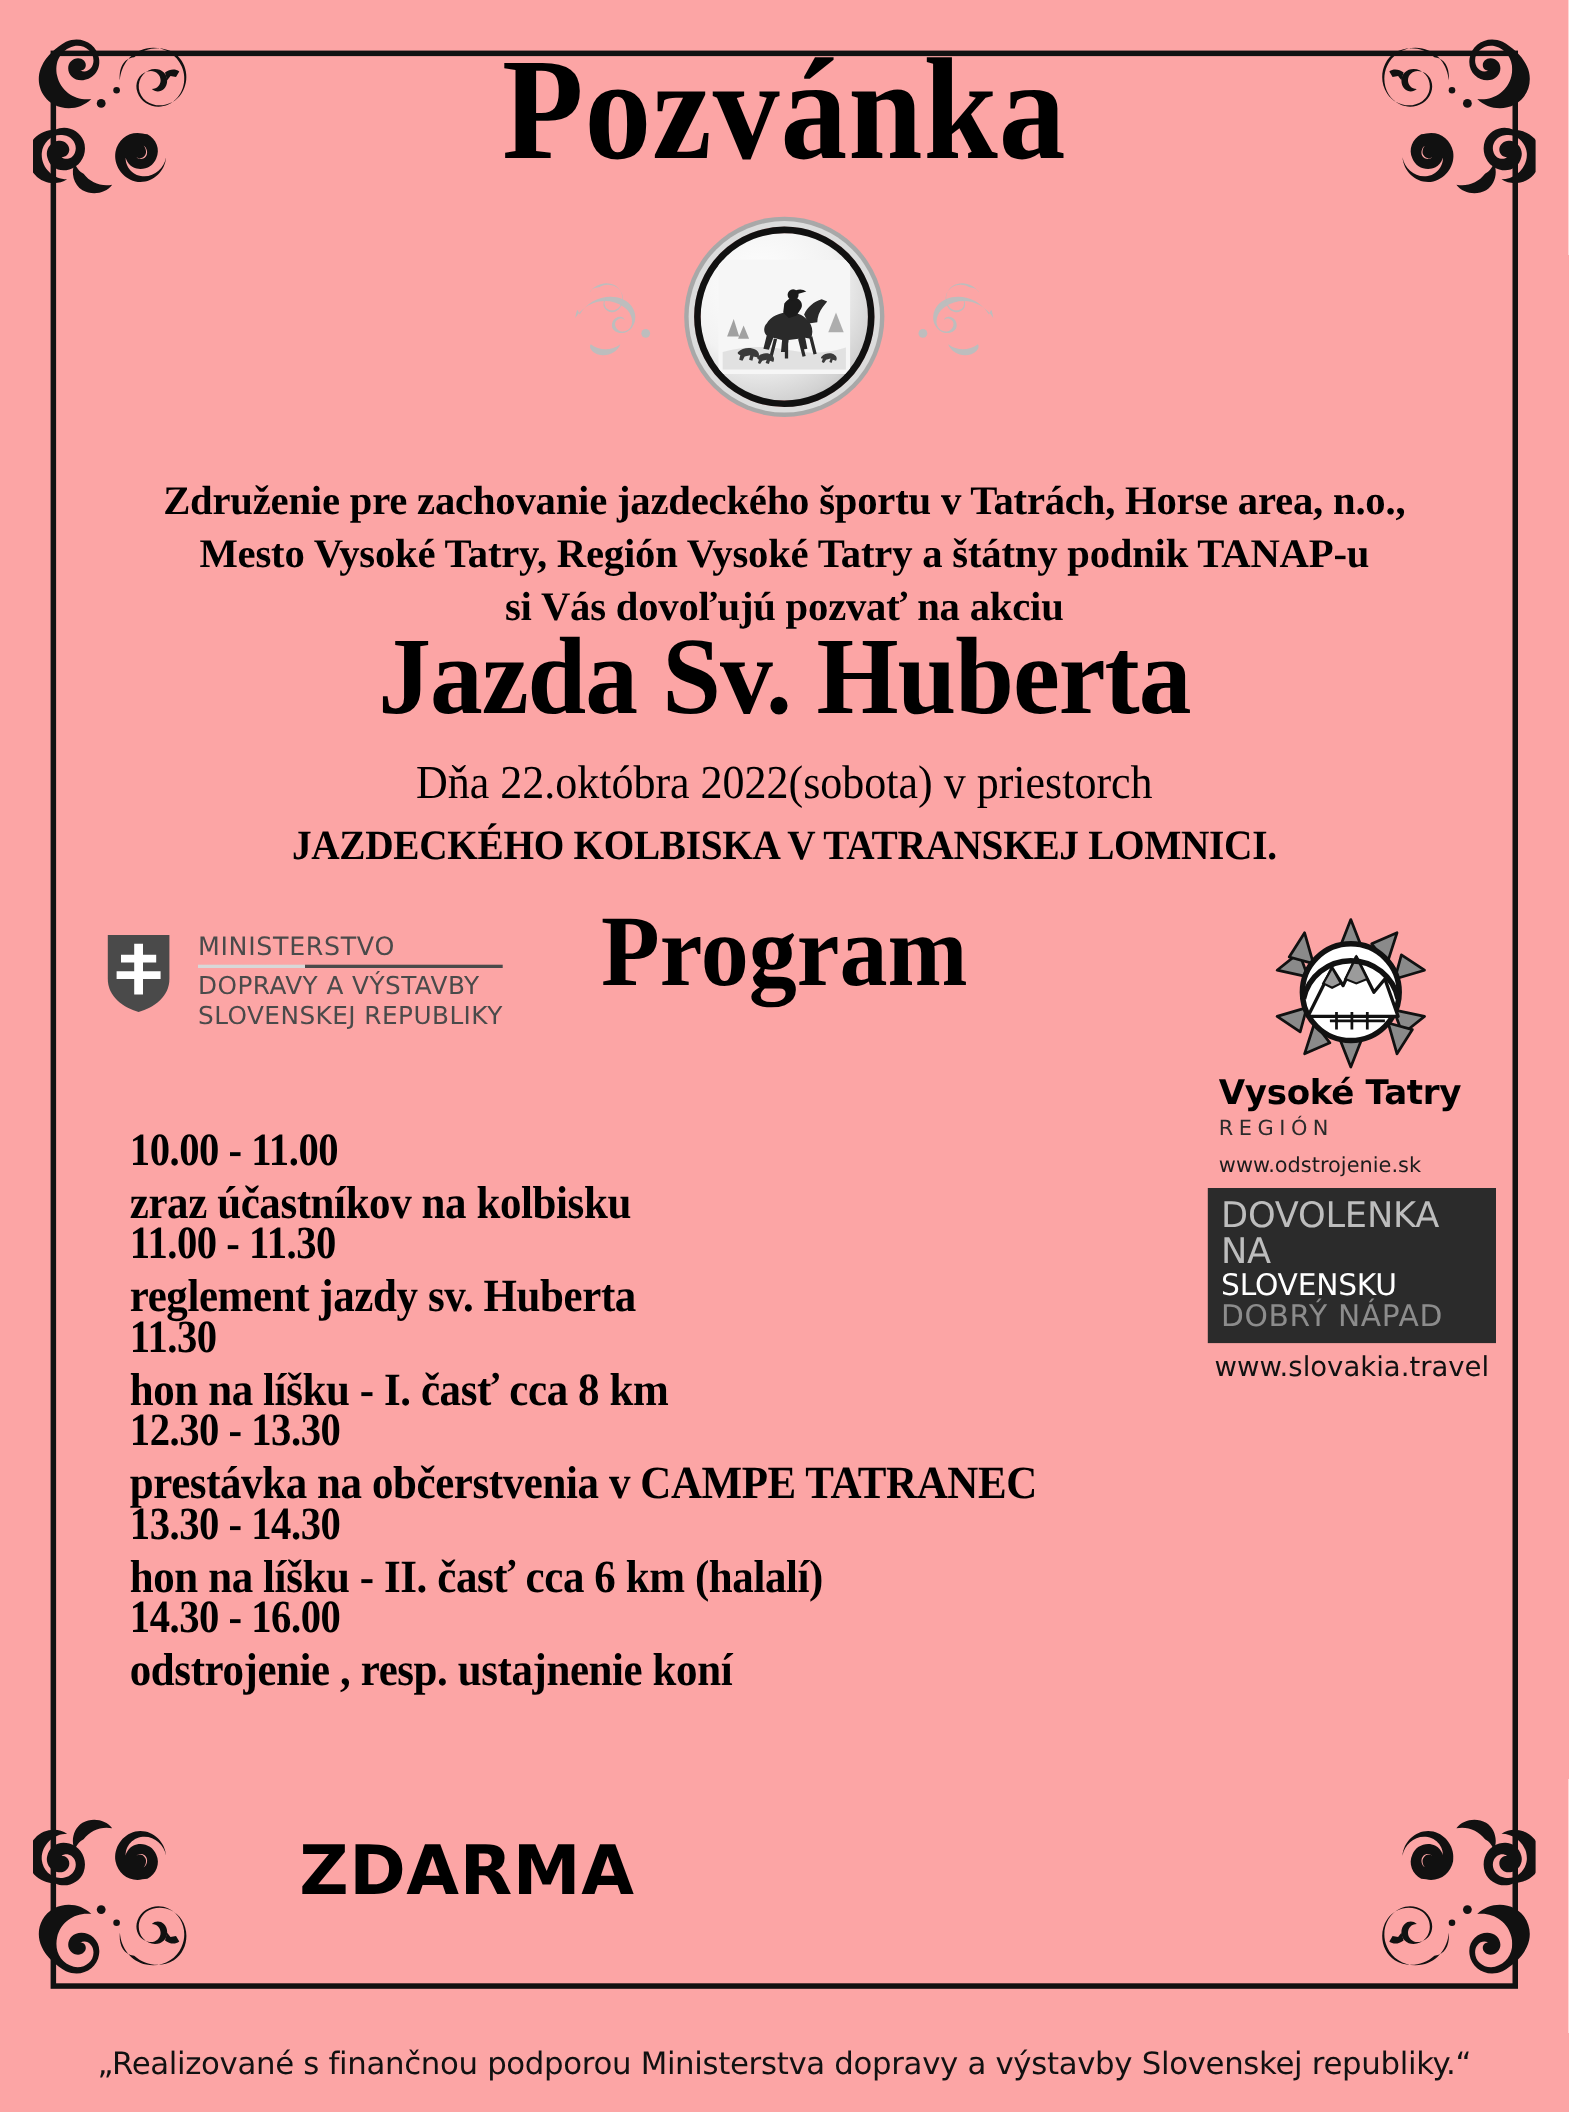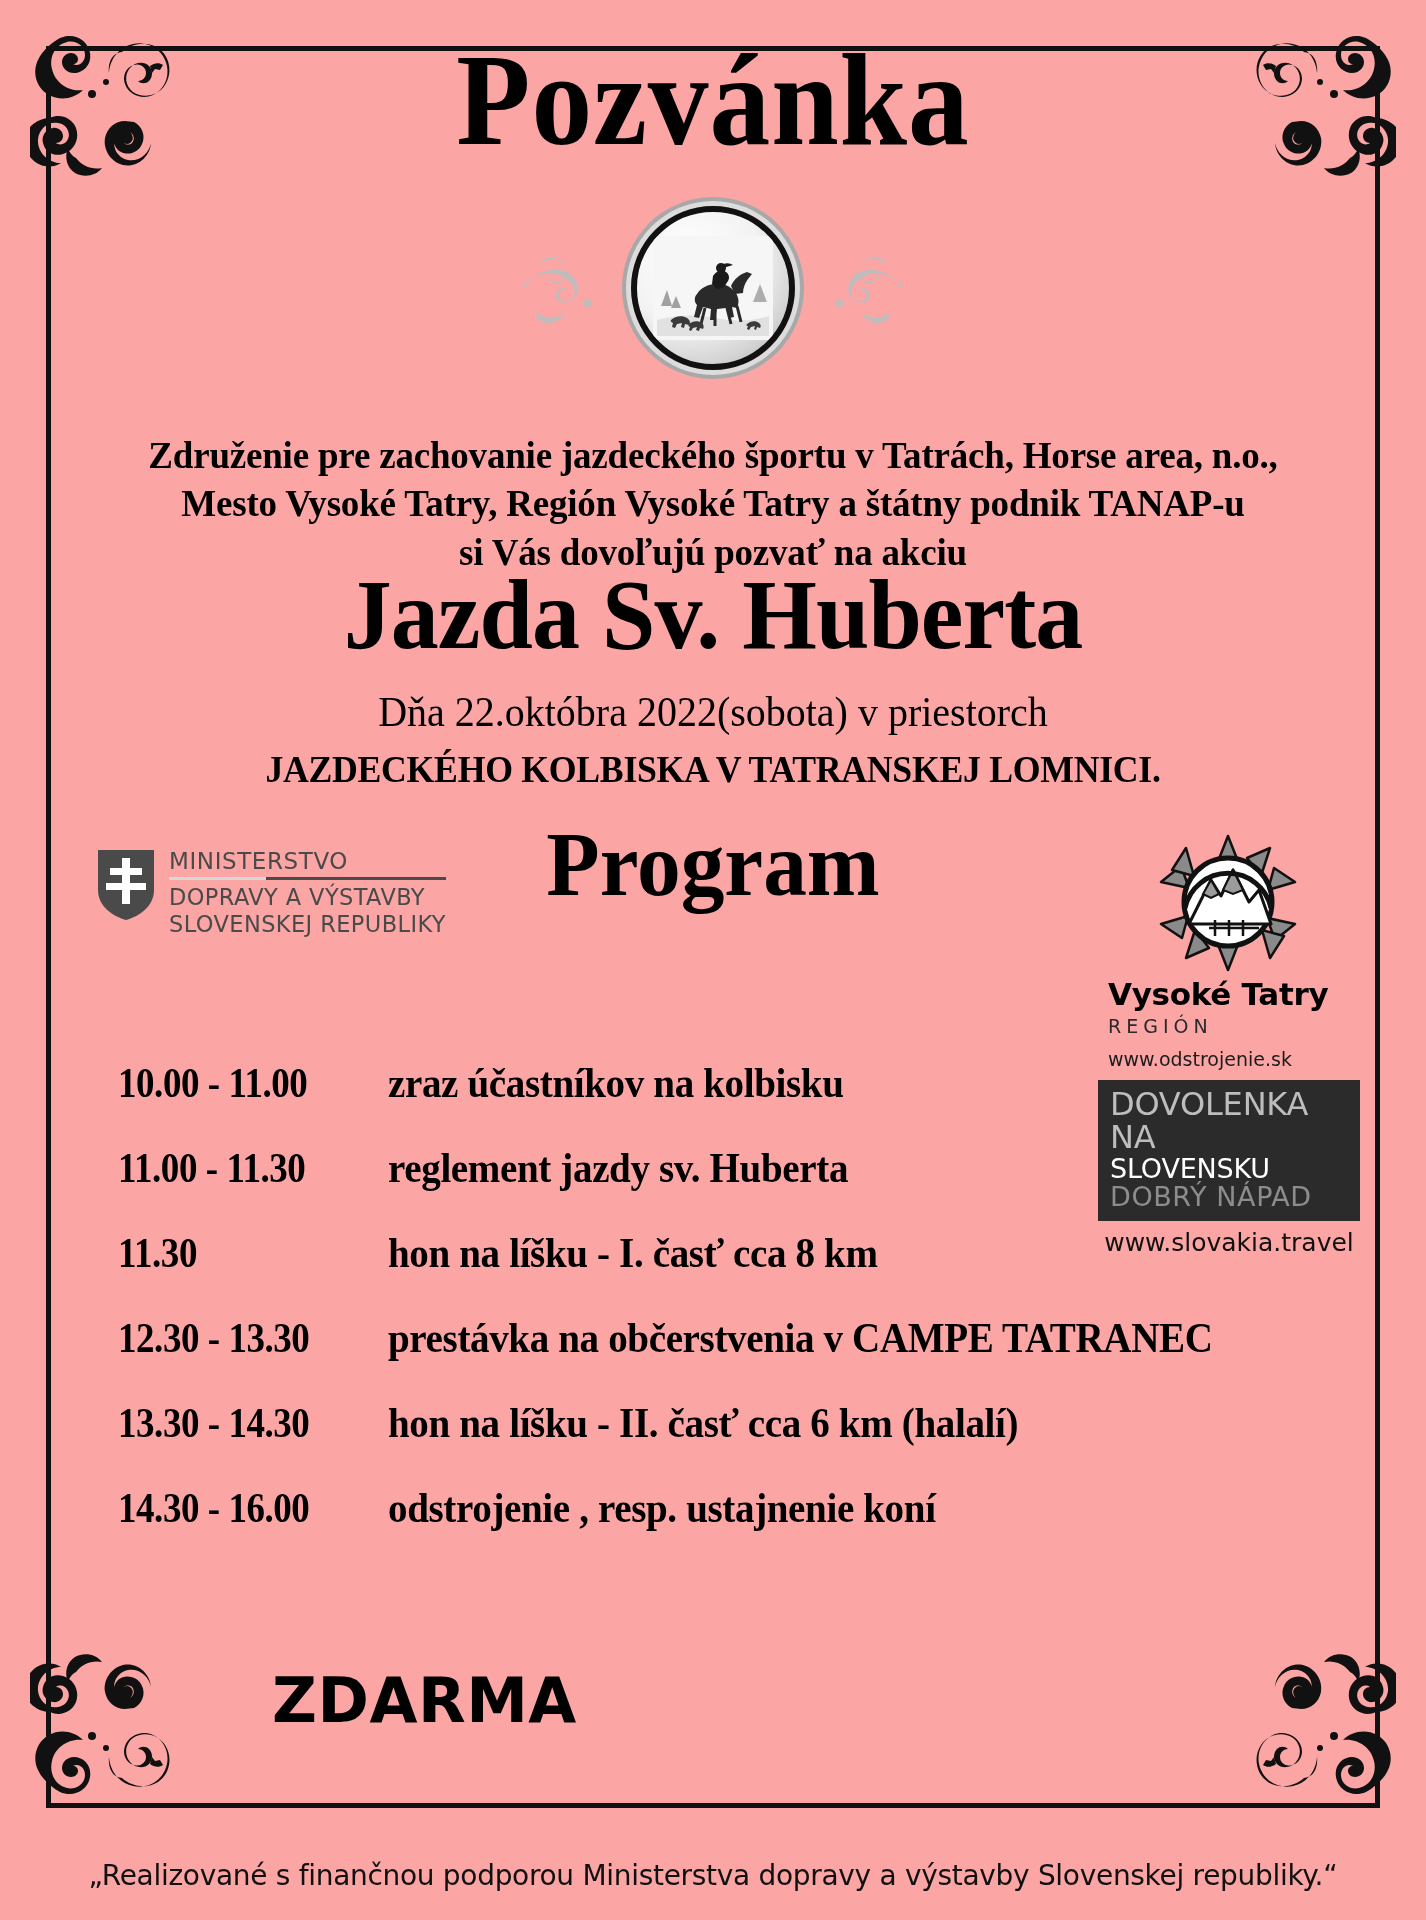--- a/index.html
+++ b/index.html
@@ -139,21 +139,21 @@
     transform: scaleX(0.95);
   }
 
   
   .ministry {
     position: absolute;
     left: 96px;
     top: 848px;
     display: flex;
     align-items: flex-start;
-    gap: 13px;
+    gap: 24px;
   }
   .shield {
     width: 60px;
     height: 74px;
     flex: none;
   }
   .ministry-text {
     font-family: "DejaVu Sans", sans-serif;
     color: #4a4a4a;
     line-height: 1.18;
@@ -245,22 +245,23 @@
 
   
   .schedule {
     position: absolute;
     left: 118px;
     top: 1022px;
     right: 60px;
   }
   .sched-row {
     display: flex;
-    align-items: flex-end;
+    align-items: flex-start;
     height: 85px;
+    flex-direction: column;
   }
   .sched-time {
     width: 270px;
     flex: none;
     font-weight: bold;
     font-size: 42px;
     letter-spacing: -0.5px;
     transform: scaleX(0.88);
     transform-origin: left center;
   }

